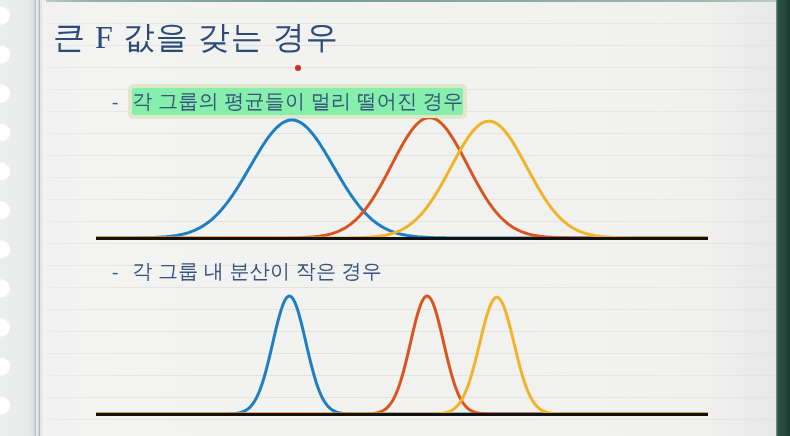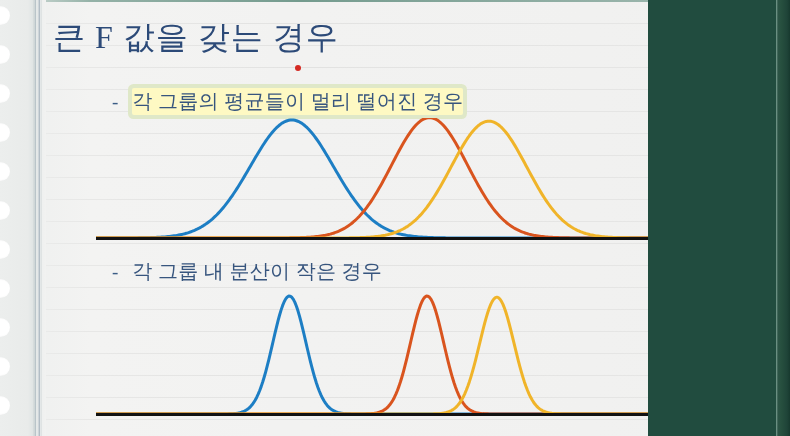--- a/index.html
+++ b/index.html
@@ -14,21 +14,21 @@
     overflow: hidden;
     background: #214c3f;
     font-family: "Liberation Sans", sans-serif;
   }
 
   
   #page {
     position: absolute;
     left: 0;
     top: 0;
-    width: 648px;
+    width: 776px;
     height: 436px;
     background: #f2f2f1;
     overflow: hidden;
   }
   
   #rules {
     position: absolute;
     left: 0; top: 0; right: 0; bottom: 0;
     background-image: repeating-linear-gradient(
         to bottom,
@@ -119,21 +119,21 @@
     color: #3b5d86;
     margin-right: 14px;
   }
   .bullet-text {
     font-family: "Liberation Serif", serif;
     font-size: 20px;
     color: #37557e;
     letter-spacing: .3px;
   }
   .bullet-text.highlight {
-    background: #fef9c3;
+    background: #86efac;
     box-shadow: 0 0 0 4px #dfe8c8;
     border-radius: 2px;
   }
   #bullet-1 { left: 112px; top: 88px; }
   #bullet-2 { left: 112px; top: 258px; }
 
   
   #laser-dot {
     position: absolute;
     left: 295px;

